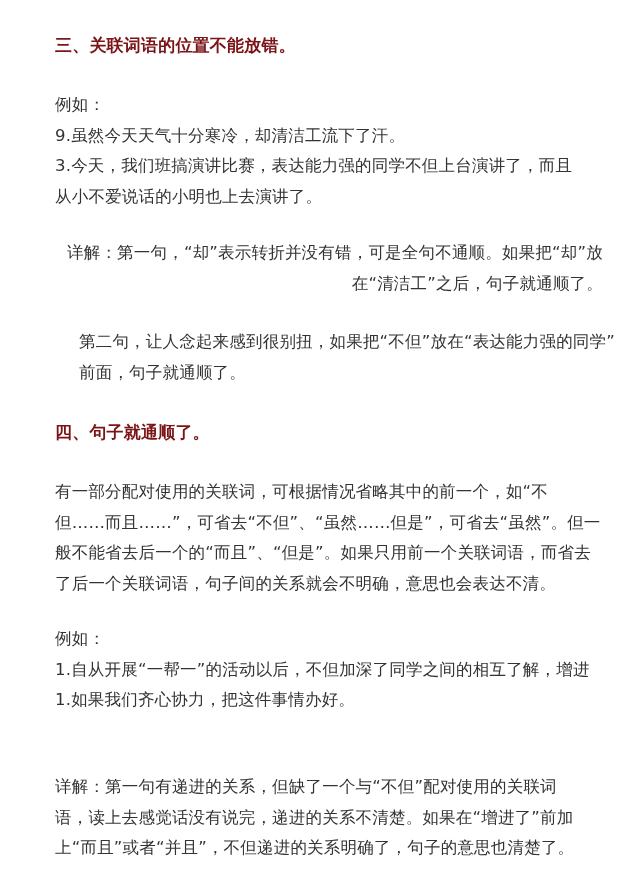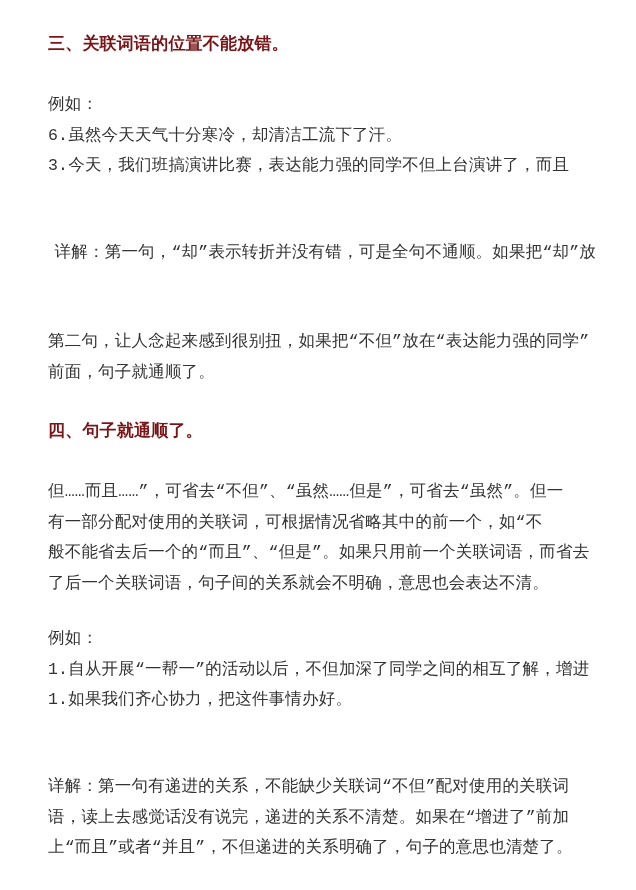--- a/index.html
+++ b/index.html
@@ -1,53 +1,55 @@
 <!DOCTYPE html>
 <html><head>
 <meta charset="utf-8">
 <style>
   html,body{margin:0;padding:0;background:#fff;}
   body{width:636px;height:890px;overflow:hidden;position:relative;
     font-family:"DejaVu Sans","Liberation Sans",sans-serif;color:#333;}
-  .blk{position:absolute;left:48px;width:548px;font-size:16.5px;line-height:30.5px;letter-spacing:0.2px;font-family:Liberation Mono, monospace;}
+  .blk{position:absolute;left:55px;width:548px;font-size:16.5px;line-height:30.5px;letter-spacing:0.2px;}
   .h{color:#7a1416;font-weight:bold;font-size:17px;}
   .line{white-space:nowrap;display:block;}
 </style>
 </head>
 <body>
 
 <div class="blk h" style="top:30px;">三、关联词语的位置不能放错。</div>
 
 <div class="blk" style="top:90px;">
   <span class="line">例如：</span>
-  <span class="line">6.虽然今天天气十分寒冷，却清洁工流下了汗。</span>
+  <span class="line">9.虽然今天天气十分寒冷，却清洁工流下了汗。</span>
   <span class="line">3.今天，我们班搞演讲比赛，表达能力强的同学不但上台演讲了，而且</span>
+  <span class="line">从小不爱说话的小明也上去演讲了。</span>
 </div>
 
 <div class="blk" style="top:238px;text-align:right;">
   <span class="line">详解：第一句，“却”表示转折并没有错，可是全句不通顺。如果把“却”放</span>
+  <span class="line">在“清洁工”之后，句子就通顺了。</span>
 </div>
 
-<div class="blk" style="top:327px;">
+<div class="blk" style="top:327px;margin-left:24px;">
   <span class="line">第二句，让人念起来感到很别扭，如果把“不但”放在“表达能力强的同学”</span>
   <span class="line">前面，句子就通顺了。</span>
 </div>
 
 <div class="blk h" style="top:417px;">四、句子就通顺了。</div>
 
 <div class="blk" style="top:477px;">
+  <span class="line">有一部分配对使用的关联词，可根据情况省略其中的前一个，如“不</span>
   <span class="line">但……而且……”，可省去“不但”、“虽然……但是”，可省去“虽然”。但一</span>
-  <span class="line">有一部分配对使用的关联词，可根据情况省略其中的前一个，如“不</span>
   <span class="line">般不能省去后一个的“而且”、“但是”。如果只用前一个关联词语，而省去</span>
   <span class="line">了后一个关联词语，句子间的关系就会不明确，意思也会表达不清。</span>
 </div>
 
 <div class="blk" style="top:624px;">
   <span class="line">例如：</span>
   <span class="line">1.自从开展“一帮一”的活动以后，不但加深了同学之间的相互了解，增进</span>
   <span class="line">1.如果我们齐心协力，把这件事情办好。</span>
 </div>
 
 <div class="blk" style="top:772px;">
-  <span class="line">详解：第一句有递进的关系，不能缺少关联词“不但”配对使用的关联词</span>
+  <span class="line">详解：第一句有递进的关系，但缺了一个与“不但”配对使用的关联词</span>
   <span class="line">语，读上去感觉话没有说完，递进的关系不清楚。如果在“增进了”前加</span>
   <span class="line">上“而且”或者“并且”，不但递进的关系明确了，句子的意思也清楚了。</span>
 </div>
 
 </body></html>

